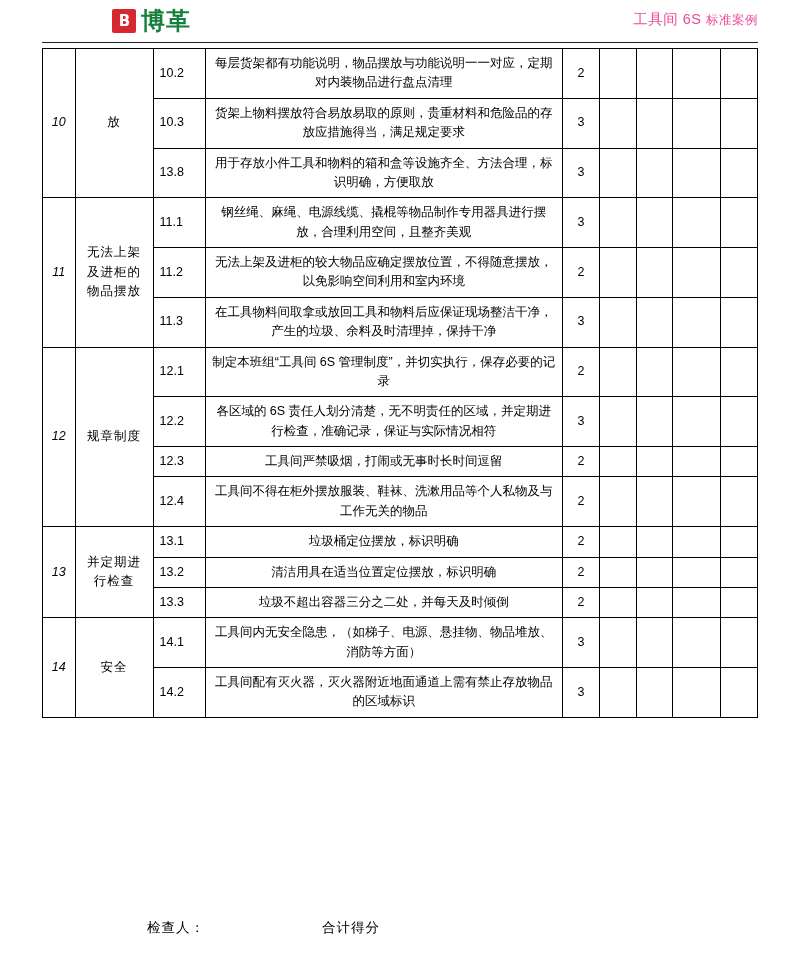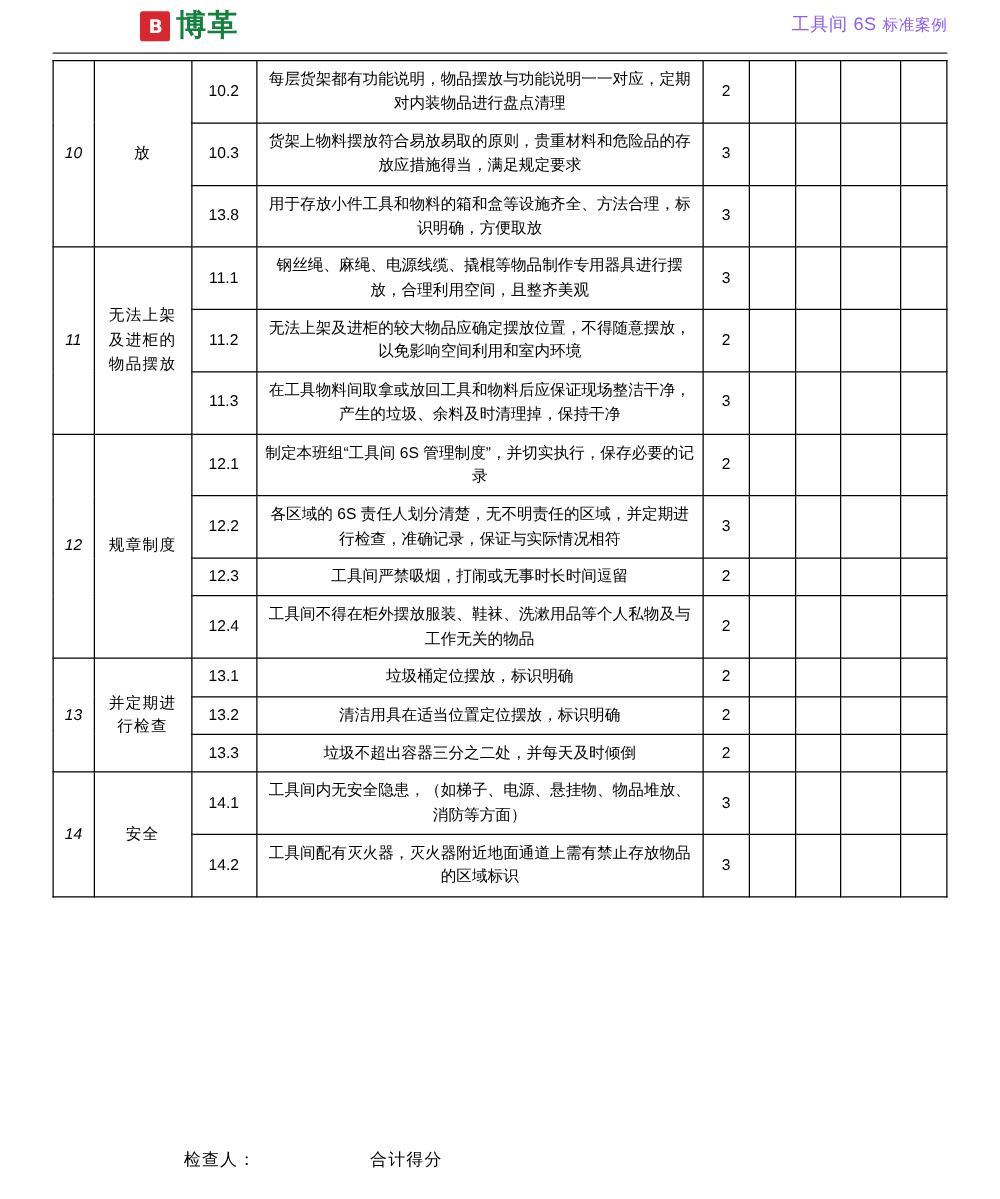--- a/index.html
+++ b/index.html
@@ -54,21 +54,21 @@
   .brand-name {
     margin-left: 5px;
     font-size: 24px;
     font-weight: bold;
     color: #15803d;
     letter-spacing: 1px;
     line-height: 1;
   }
   .doc-title {
     font-size: 14.5px;
-    color: #8b5cf6;
+    color: #ec4899;
     padding-bottom: 4px;
     letter-spacing: 0.5px;
   }
   .doc-title .small {
     font-size: 12.5px;
   }
 
   
   .table-wrap {
     margin: 5px 42px 0 42px;
@@ -95,21 +95,21 @@
   }
   td.c-cat {
     width: 72px;
     text-align: center;
     letter-spacing: 1px;
     padding: 2px 4px;
     line-height: 2.0;
   }
   td.c-idx {
     width: 48px;
-    text-align: center;
+    text-align: left;
     padding: 2px;
   }
   td.c-desc {
     width: 330px;
     text-align: center;
     padding: 6px 8px;
   }
   td.c-score {
     width: 34px;
     text-align: center;
@@ -129,21 +129,21 @@
     right: 42px;
     bottom: 22px;
     display: flex;
     font-size: 13.5px;
     letter-spacing: 1px;
   }
   .footer .f1 {
     margin-left: 105px;
   }
   .footer .f2 {
-    margin-left: 91px;
+    margin-left: 117px;
   }
 </style>
 </head>
 <body>
 
 <div class="page">
 
   <div class="header">
     <div class="brand">
       <div class="brand-mark">B</div>

